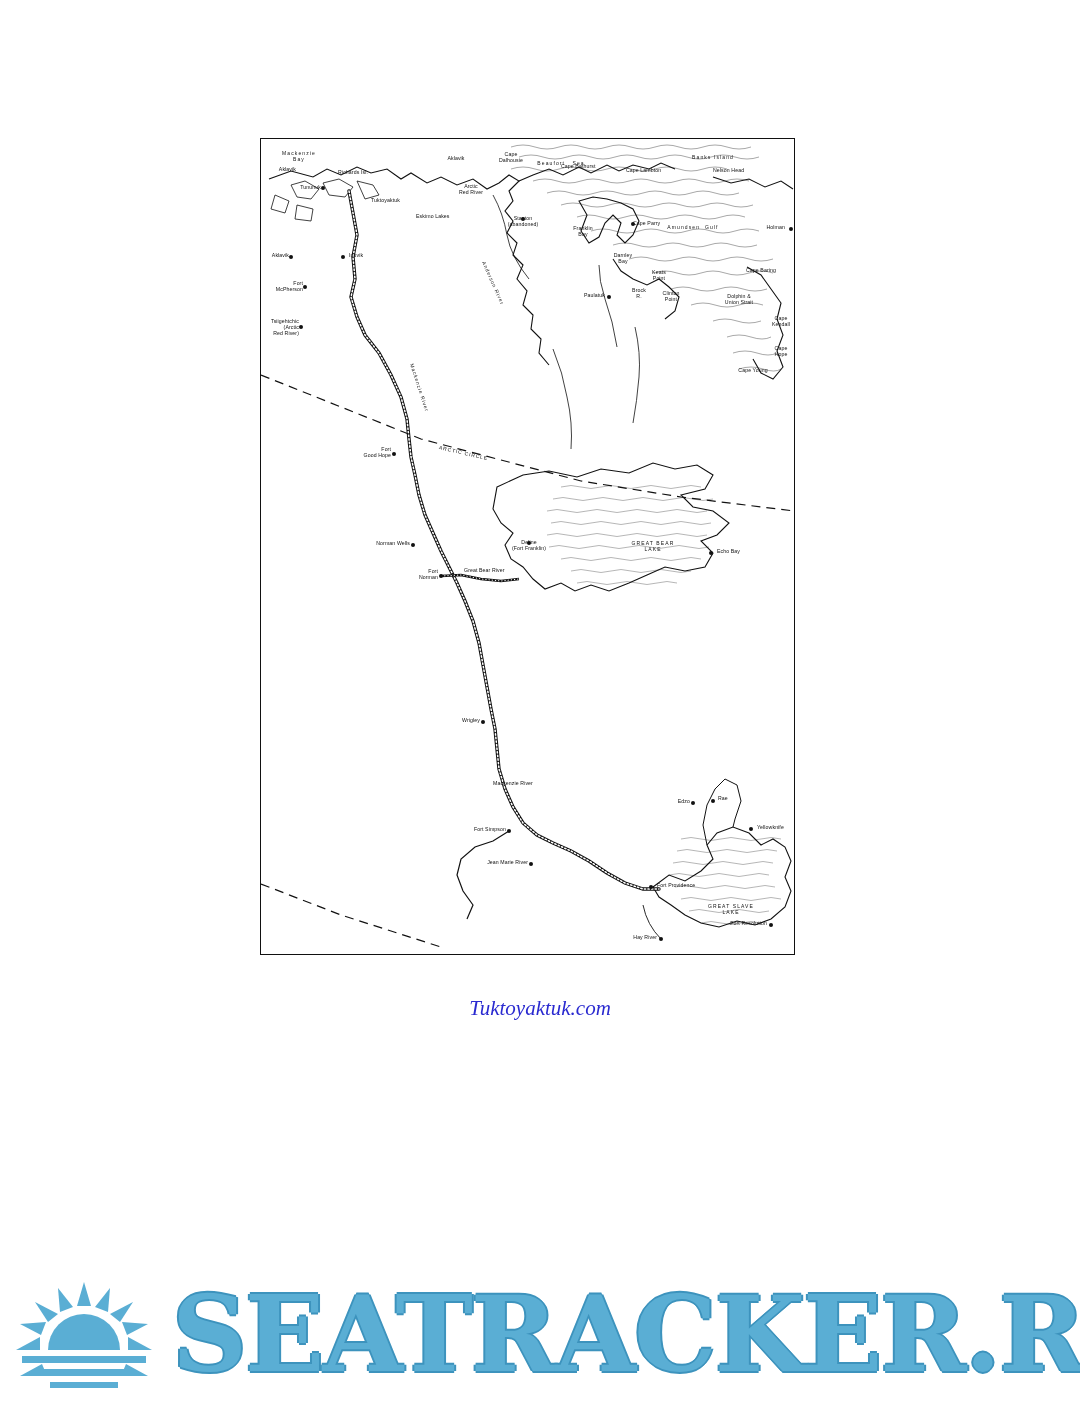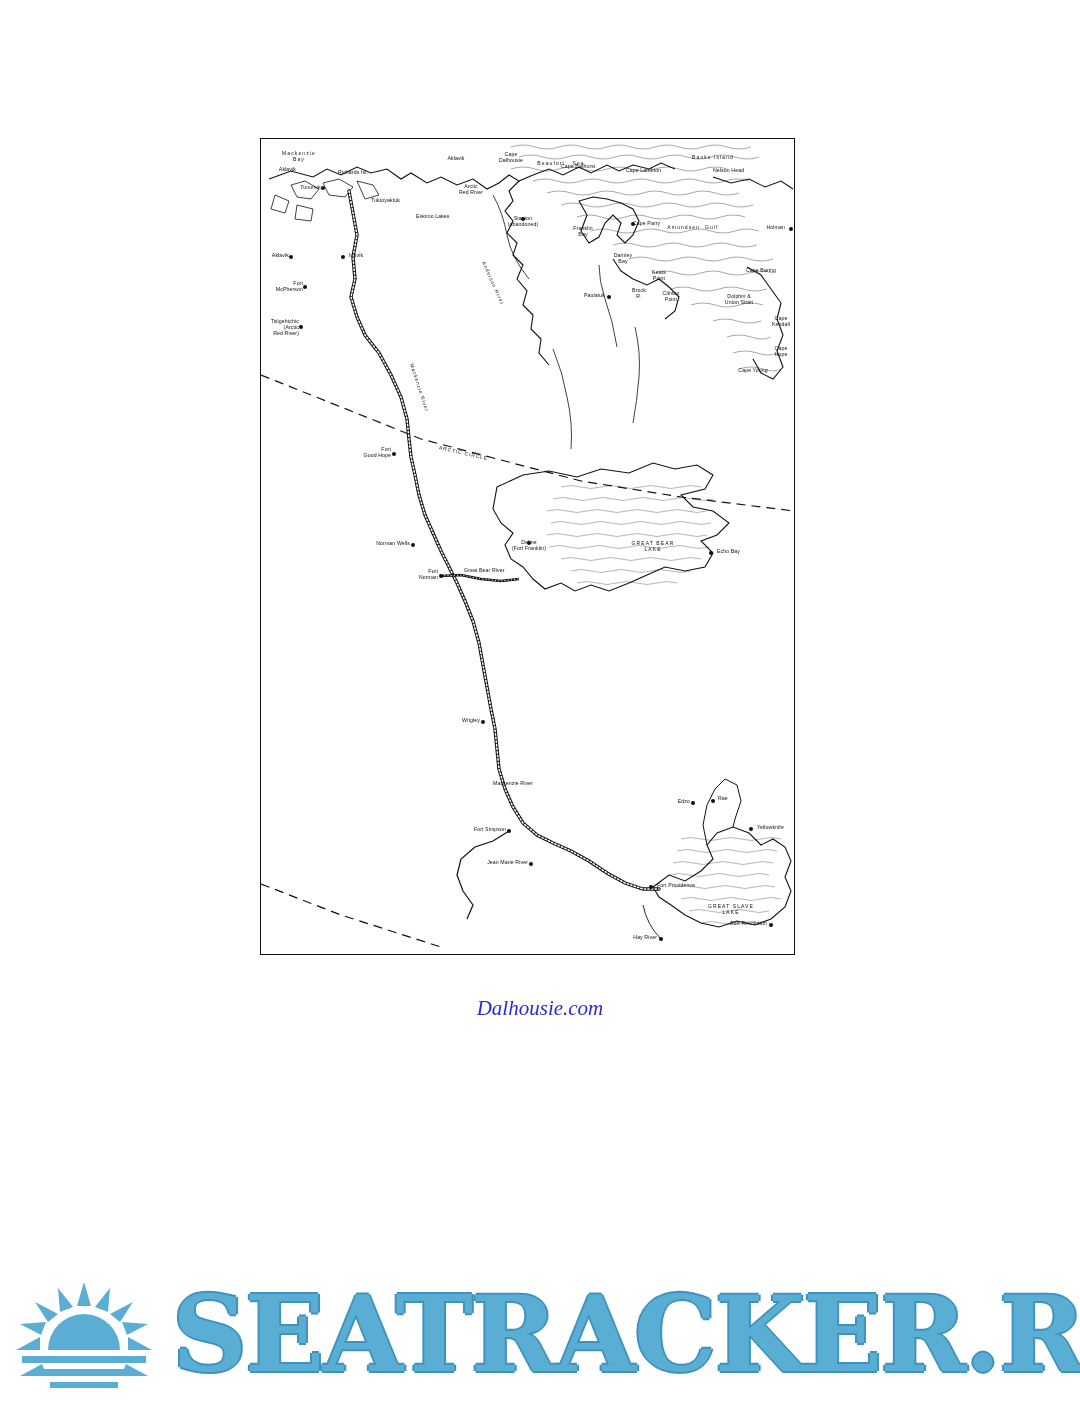--- a/index.html
+++ b/index.html
@@ -332,21 +332,21 @@
 LAKE</div>
     </div>
 
   <div id="annot-layer">
       <div class="lbl river" style="left: 178px; top: 306px; transform-origin: 0px 50%; transform: rotate(13deg);">ARCTIC CIRCLE</div>
       <div class="lbl river" style="left: 150px; top: 222px; transform-origin: 0px 50%; transform: rotate(72deg);">Mackenzie River</div>
       <div class="lbl river" style="left: 222px; top: 120px; transform-origin: 0px 50%; transform: rotate(66deg);">Anderson River</div>
     </div>
 </div>
 
-<div id="caption">Dalhousie.com</div>
+<div id="caption">Tuktoyaktuk.com</div>
 
 <div id="watermark">
   <svg id="wm-sun" viewBox="0 0 140 132">
     <g fill="#5aaed4">
       <polygon points="70,2 77,26 63,26"></polygon>
       <polygon points="96,8 94,32 81,27"></polygon>
       <polygon points="119,22 106,42 96,34"></polygon>
       <polygon points="134,44 113,55 108,42"></polygon>
       <polygon points="138,70 114,70 114,57"></polygon>
       <polygon points="44,8 46,32 59,27"></polygon>

